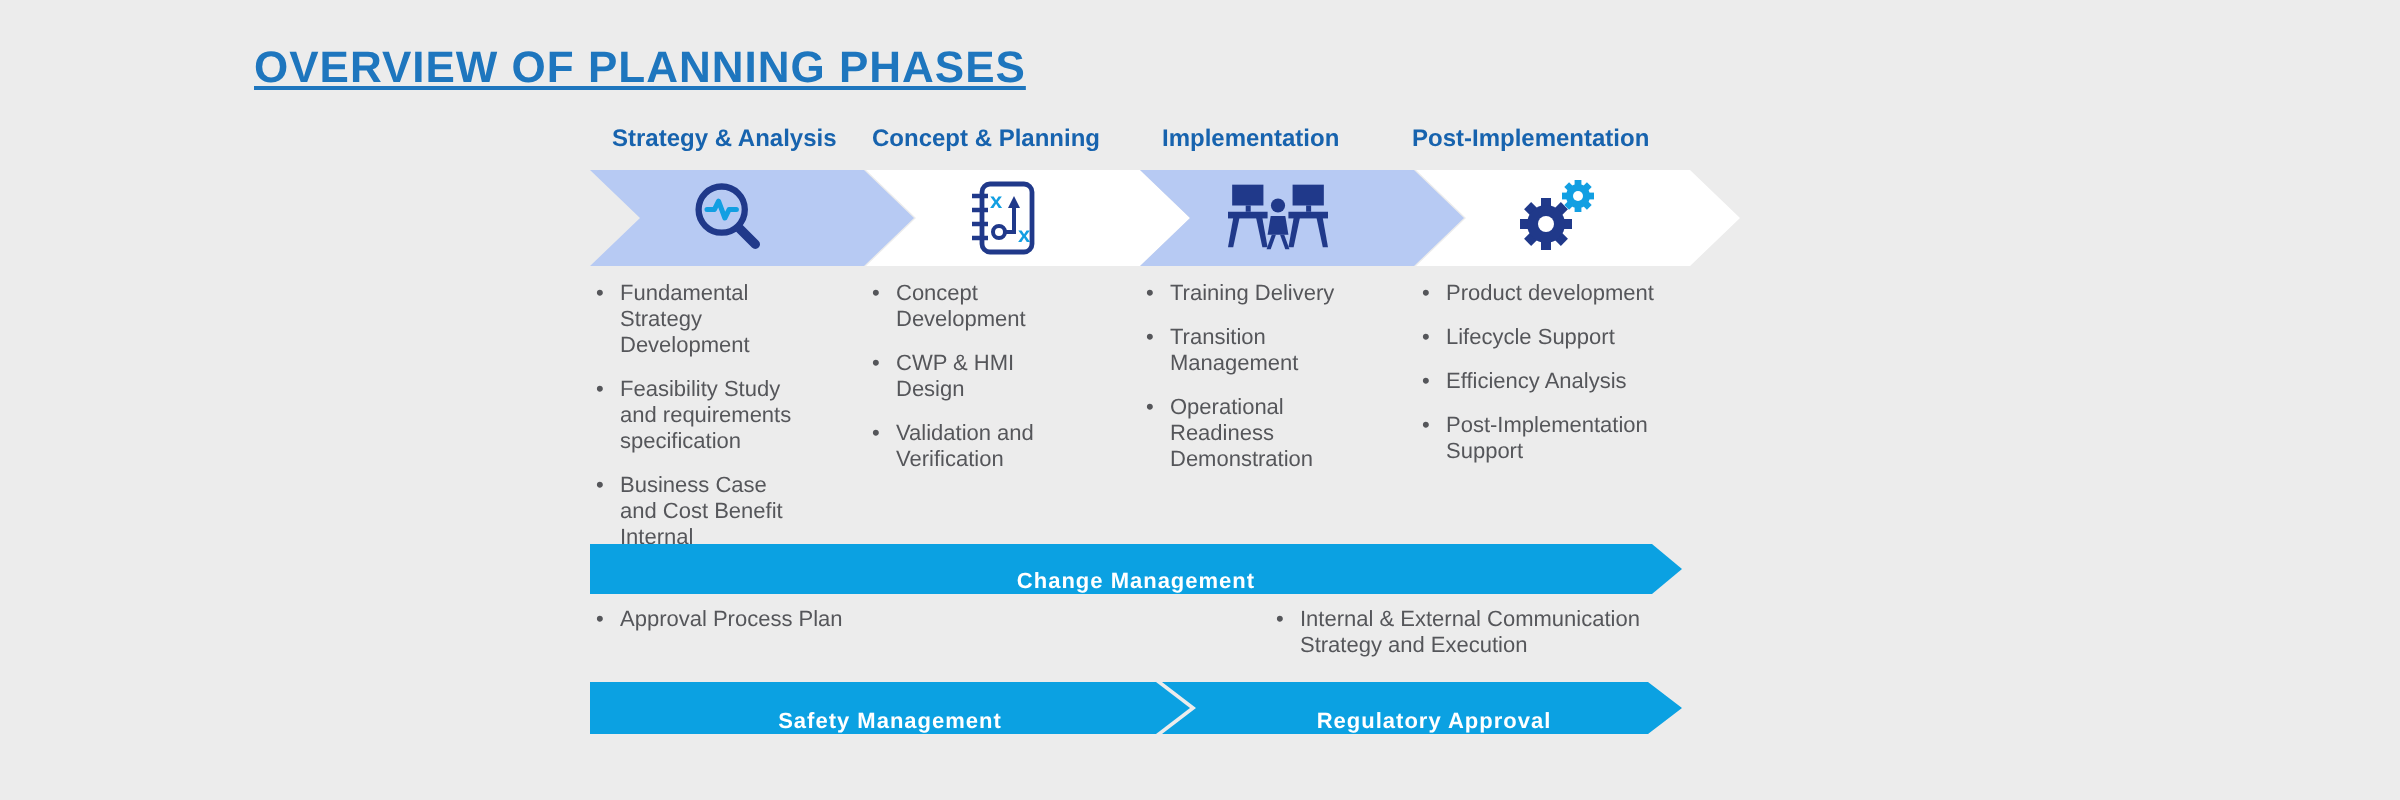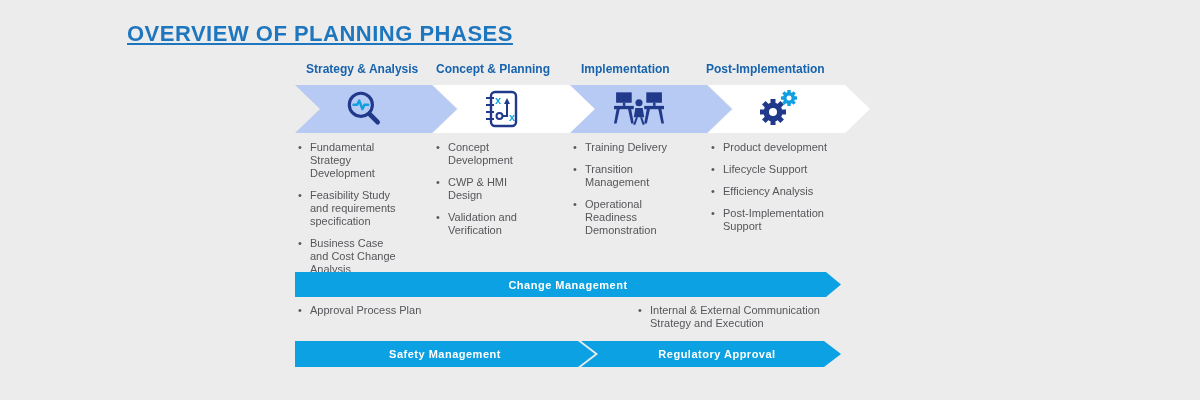--- a/index.html
+++ b/index.html
@@ -19,21 +19,21 @@
         align-items:center;justify-content:center;padding-right:25px;
         clip-path:polygon(0 0,137px 0,100% 50%,137px 100%,0 100%,25px 50%);}
   .chev.light{background:var(--chevron-light);}
   .chev.white{background:var(--chevron-white);}
   .plist{position:absolute;top:141px;list-style:none;}
   .plist li, .citem{position:relative;padding-left:13px;font-size:11px;line-height:13px;
         color:var(--text-gray);margin-bottom:9px;}
   .plist li::before, .citem::before{content:"•";position:absolute;left:1px;top:0;
         color:var(--text-gray);font-size:11px;}
   .bar{position:absolute;height:26px;background:var(--bar-cyan);display:flex;
-       align-items:center;justify-content:center;color:#fff;font-size:11px;
+       align-items:flex-end;justify-content:center;color:#fff;font-size:11px;
        font-weight:700;letter-spacing:.5px;white-space:nowrap;}
   .change-bar{top:272px;left:295px;width:546px;height:25px;
        clip-path:polygon(0 0,calc(100% - 15px) 0,100% 50%,calc(100% - 15px) 100%,0 100%);}
   .safety-bar{top:341px;left:295px;width:300px;
        clip-path:polygon(0 0,calc(100% - 17px) 0,100% 50%,calc(100% - 17px) 100%,0 100%);}
   .regulatory-bar{top:341px;left:581px;width:260px;padding-left:12px;
        clip-path:polygon(0 0,calc(100% - 17px) 0,100% 50%,calc(100% - 17px) 100%,0 100%,17px 50%);}
   .citem{position:absolute;top:304px;margin:0;}
 </style>
 </head>
@@ -117,21 +117,21 @@
         <rect x="33.3" y="2" width="3.4" height="4" transform="rotate(315 35 10)"></rect>
         <circle cx="35" cy="10" r="6"></circle>
       </g>
       <circle cx="35" cy="10" r="2.5" fill="var(--chevron-white,#FFFFFF)"></circle>
     </svg>
   </div>
 
   <ul class="plist" style="left:297px;width:104px">
     <li>Fundamental Strategy Development</li>
     <li>Feasibility Study and requirements specification</li>
-    <li>Business Case and Cost Change Analysis</li>
+    <li>Business Case and Cost Benefit Internal</li>
   </ul>
   <ul class="plist" style="left:435px;width:104px">
     <li>Concept Development</li>
     <li>CWP &amp; HMI Design</li>
     <li>Validation and Verification</li>
   </ul>
   <ul class="plist" style="left:572px;width:104px">
     <li>Training Delivery</li>
     <li>Transition Management</li>
     <li>Operational Readiness Demonstration</li>

